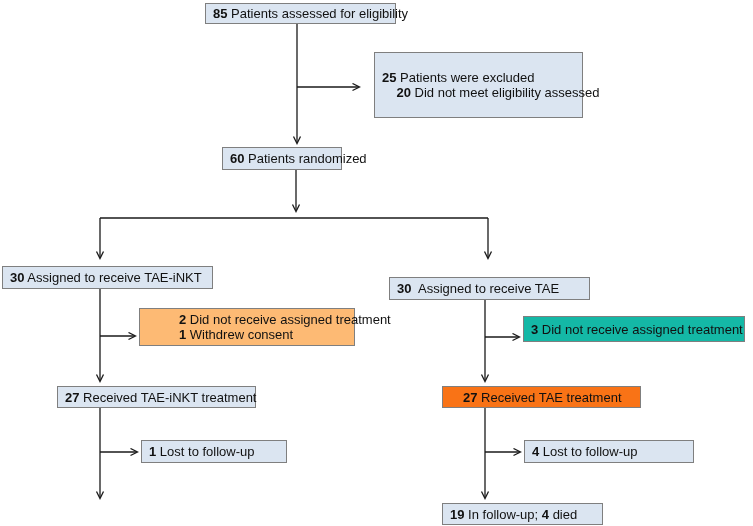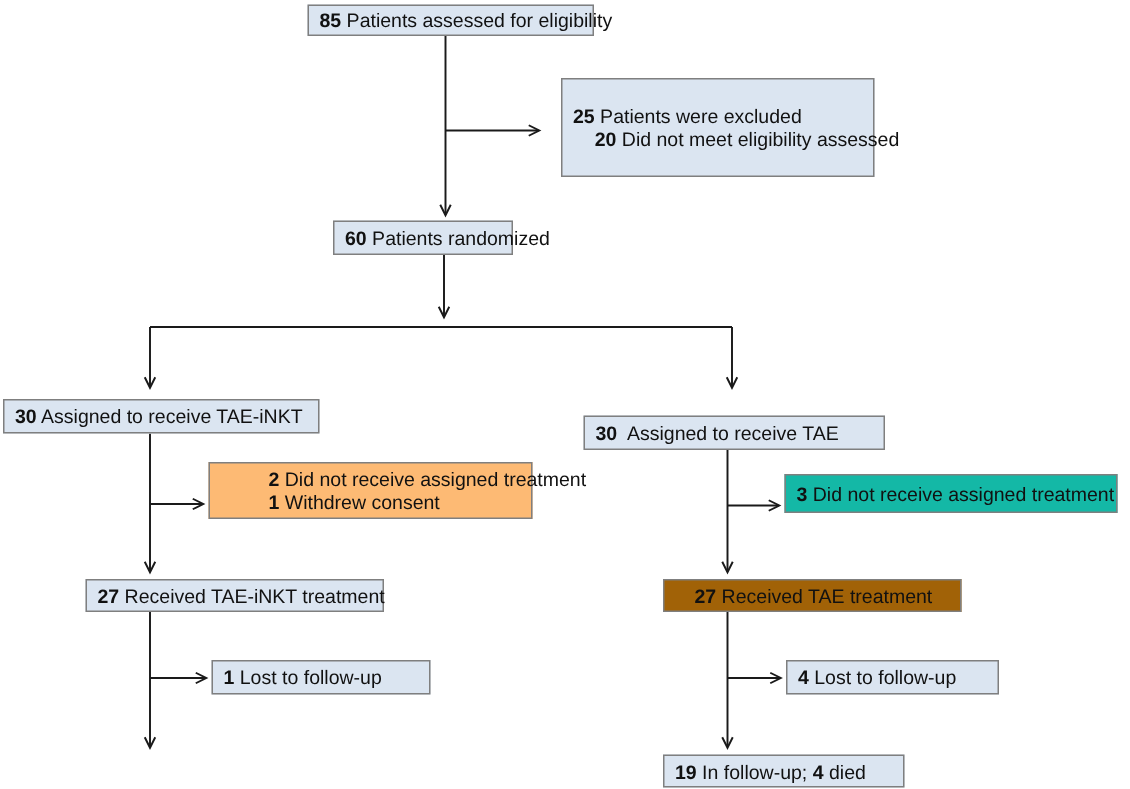--- a/index.html
+++ b/index.html
@@ -31,21 +31,21 @@
   #box-assessed          {left:205px;top:3px;  width:191px;height:21px;}
   #box-excluded          {left:374px;top:52px; width:209px;height:66px;}
   #box-randomized        {left:222px;top:147px;width:120px;height:23px;}
   #box-assigned-tae-inkt {left:2px;  top:266px;width:211px;height:23px;}
   #box-assigned-tae      {left:389px;top:266px;width:201px;height:23px;}
   #box-notrec-tae-inkt   {left:139px;top:308px;width:216px;height:38px;}
   #box-notrec-tae        {left:523px;top:316px;width:222px;height:26px;}
   #box-received-tae-inkt {left:57px; top:386px;width:199px;height:22px;text-align:right;}
   #box-received-tae      {left:442px;top:386px;width:199px;height:22px;}
   #box-lost-tae-inkt     {left:141px;top:440px;width:146px;height:23px;}
-  #box-lost-tae          {left:524px;top:440px;width:142px;height:23px;}
+  #box-lost-tae          {left:524px;top:440px;width:170px;height:23px;}
   #box-final-tae-inkt    {left:57px; top:503px;width:157px;height:22px;}
   #box-final-tae         {left:442px;top:503px;width:161px;height:22px;}
 </style>
 </head>
 <body>
 
 <div class="canvas">
 
   <svg class="arrows" width="753" height="526" viewBox="0 0 753 526" xmlns="http://www.w3.org/2000/svg">
     <defs>
@@ -97,21 +97,21 @@
   <div class="fbox" id="box-notrec-tae-inkt" style="background: #fdba74; border-color: rgb(127, 127, 127); padding-left: 39px;">
       <div class="line"><span class="b">2</span><span> Did not receive assigned treatment</span></div>
       <div class="line"><span class="b">1</span><span> Withdrew consent</span></div>
     </div>
   <div class="fbox" id="box-notrec-tae" style="background: #14b8a6; border-color: rgb(127, 127, 127);">
       <div class="line"><span class="b">3</span><span> Did not receive assigned treatment</span></div>
     </div>
   <div class="fbox" id="box-received-tae-inkt" style="background: rgb(219, 229, 241); border-color: rgb(127, 127, 127);">
       <div class="line"><span class="b">27</span><span> Received TAE-iNKT treatment</span></div>
     </div>
-  <div class="fbox" id="box-received-tae" style="background: #a16207; border-color: rgb(127, 127, 127); padding-left: 20px;">
+  <div class="fbox" id="box-received-tae" style="background: #f97316; border-color: rgb(127, 127, 127); padding-left: 20px;">
       <div class="line"><span class="b">27</span><span> Received TAE treatment</span></div>
     </div>
   <div class="fbox" id="box-lost-tae-inkt" style="background: rgb(219, 229, 241); border-color: rgb(127, 127, 127);">
       <div class="line"><span class="b">1</span><span> Lost to follow-up</span></div>
     </div>
   <div class="fbox" id="box-lost-tae" style="background: rgb(219, 229, 241); border-color: rgb(127, 127, 127);">
       <div class="line"><span class="b">4</span><span> Lost to follow-up</span></div>
     </div>
   <div class="fbox" id="box-final-tae" style="background: rgb(219, 229, 241); border-color: rgb(127, 127, 127);">
       <div class="line"><span class="b">19</span><span> In follow-up; </span><span class="b">4</span><span> died</span></div>

